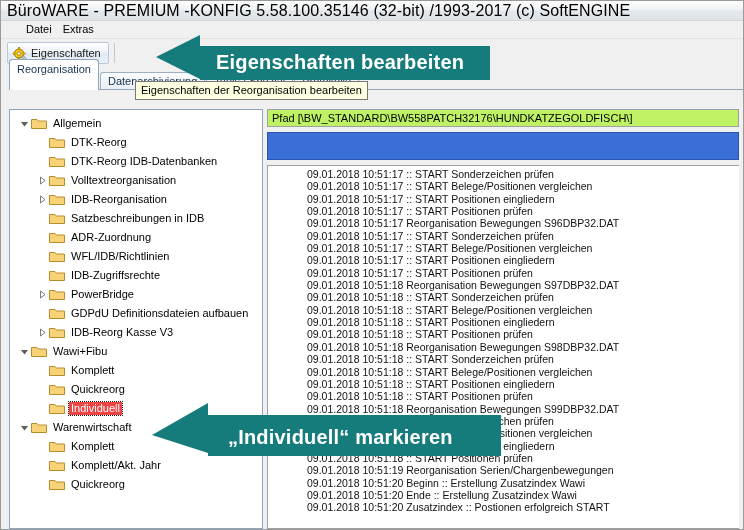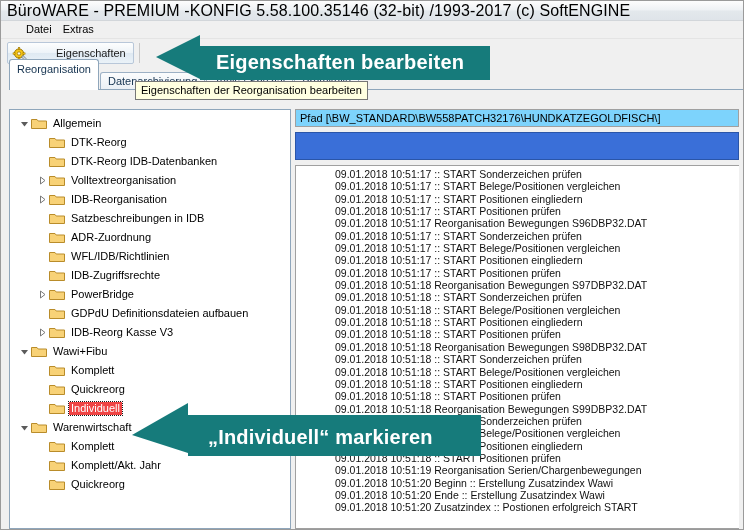--- a/index.html
+++ b/index.html
@@ -68,21 +68,20 @@
   .tb-button {
     display: flex;
     align-items: center;
     height: 22px;
     border: 1px solid #b8c7d9;
     background: linear-gradient(to bottom, #fdfefe 0%, #edf3f8 50%, #dfe9f2 51%, #eaf2f8 100%);
     border-radius: 2px;
     padding: 0 7px 0 4px;
     box-sizing: border-box;
     cursor: default;
-    gap: 25px;
   }
   .tb-button .tb-label {
     font-size: 11px;
     color: #1a1a1a;
     margin-left: 4px;
   }
   .tb-icon-gear {
     position: relative;
     width: 15px;
     height: 15px;
@@ -142,21 +141,21 @@
   
   .content {
     position: absolute;
     left: 8px;
     top: 108px;
     right: 4px;
     bottom: 0;
     display: flex;
   }
   .tree-pane {
-    width: 282px;
+    width: 254px;
     background: #ffffff;
     border: 1px solid #8fa6bb;
     border-top: 1px solid #8fa6bb;
     box-sizing: border-box;
     overflow: hidden;
     position: relative;
   }
   .tree {
     padding: 4px 0 0 4px;
   }
@@ -197,21 +196,21 @@
   
   .right-pane {
     flex: 1;
     margin-left: 4px;
     display: flex;
     flex-direction: column;
     overflow: hidden;
   }
   .path-bar {
     height: 18px;
-    background: #7dd3fc;
+    background: #bef264;
     border: 1px solid #a0a0a0;
     box-sizing: border-box;
     font-size: 11px;
     line-height: 16px;
     padding-left: 4px;
     color: #000;
     white-space: nowrap;
     overflow: hidden;
   }
   .blue-block {
@@ -263,21 +262,21 @@
     display: flex;
     align-items: center;
     white-space: nowrap;
   }
   .callout svg { display: block; }
   .callout-1 {
     left: 155px;
     top: 32px;
   }
   .callout-2 {
-    left: 131px;
+    left: 151px;
     top: 394px;
   }
   .callout-text {
     position: absolute;
     color: #fff;
     font-weight: bold;
     font-size: 20px;
     letter-spacing: 0.2px;
   }
 </style>

